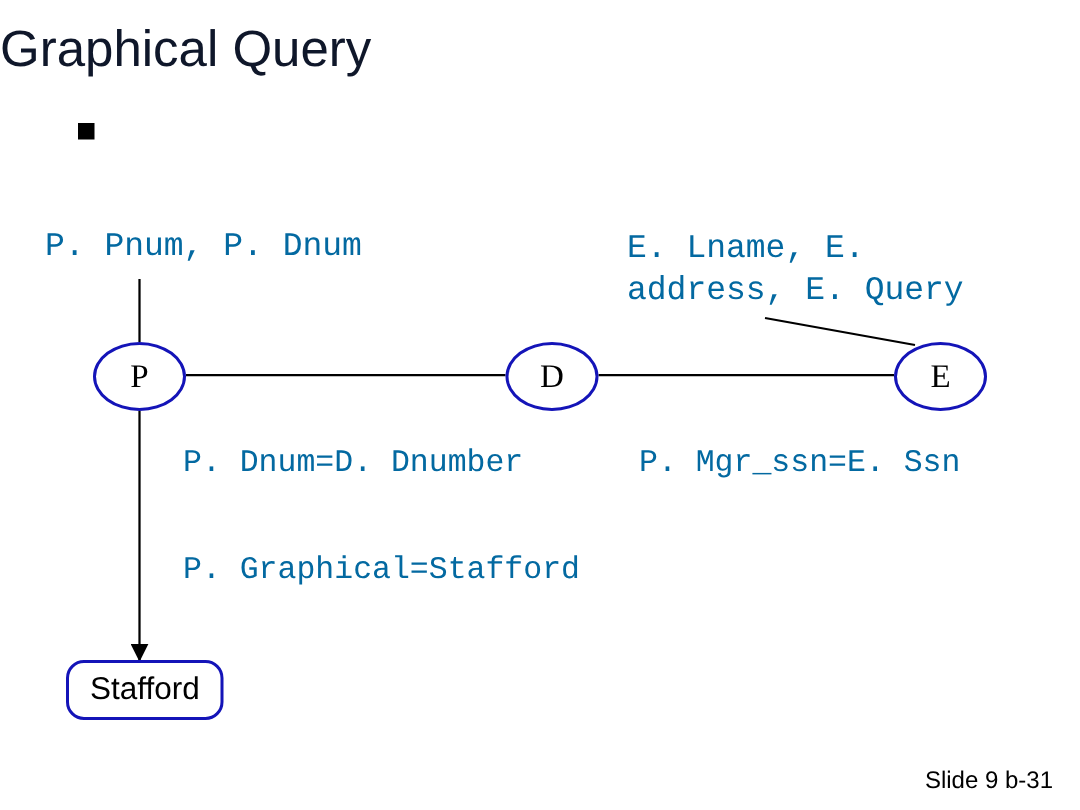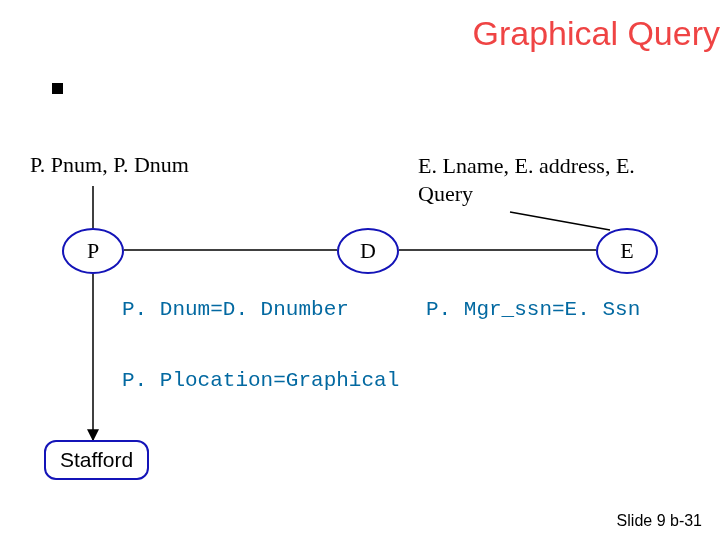--- a/index.html
+++ b/index.html
@@ -10,23 +10,23 @@
     background: #fff;
     font-family: Arial, Helvetica, sans-serif;
     position: relative;
     overflow: hidden;
   }
   .title {
     position: absolute;
     top: 14px;
     left: 0;
     width: 100%;
-    text-align: right;
+    text-align: left;
     font-size: 34px;
-    color: #ef4444;
+    color: #0f172a;
     font-family: "Verdana", Arial, sans-serif;
   }
   .bullet {
     position: absolute;
     top: 76px;
     left: 52px;
     width: 620px;
     font-size: 20px;
     color: #000;
     line-height: 1.35;
@@ -35,22 +35,22 @@
     display: inline-block;
     width: 11px;
     height: 11px;
     background: #000;
     margin-right: 10px;
     vertical-align: 2px;
   }
   .label {
     position: absolute;
     font-size: 22px;
-    font-family: Liberation Serif, serif;
-    color: #000000;
+    font-family: Liberation Mono, monospace;
+    color: #0369a1;
   }
   .node {
     position: absolute;
     width: 62px;
     height: 46px;
     border: 2px solid #1414b8;
     border-radius: 50%;
     background: #fff;
     display: flex;
     align-items: center;
@@ -121,17 +121,17 @@
   <line x1="399" y1="250" x2="596" y2="250" stroke="#000" stroke-width="1.5"></line>
   <line x1="93" y1="274" x2="93" y2="440" stroke="#000" stroke-width="1.5" marker-end="url(#arrow)"></line>
 </svg>
 
 <div class="node" style="top:228px; left:62px;">P</div>
 <div class="node" style="top:228px; left:337px;">D</div>
 <div class="node" style="top:228px; left:596px;">E</div>
 
 <div class="edge-label" style="top:275px; left:120px;">P. Dnum=D. Dnumber</div>
 <div class="edge-label" style="top:275px; left:424px;">P. Mgr_ssn=E. Ssn</div>
-<div class="edge-label" style="top:346px; left:120px;">P. Plocation=Graphical</div>
+<div class="edge-label" style="top:346px; left:120px;">P. Graphical=Stafford</div>
 
 <div class="box" style="top:440px; left:44px;">Stafford</div>
 
 <div class="footer">Slide 9 b-31</div>
 
 </body></html>

